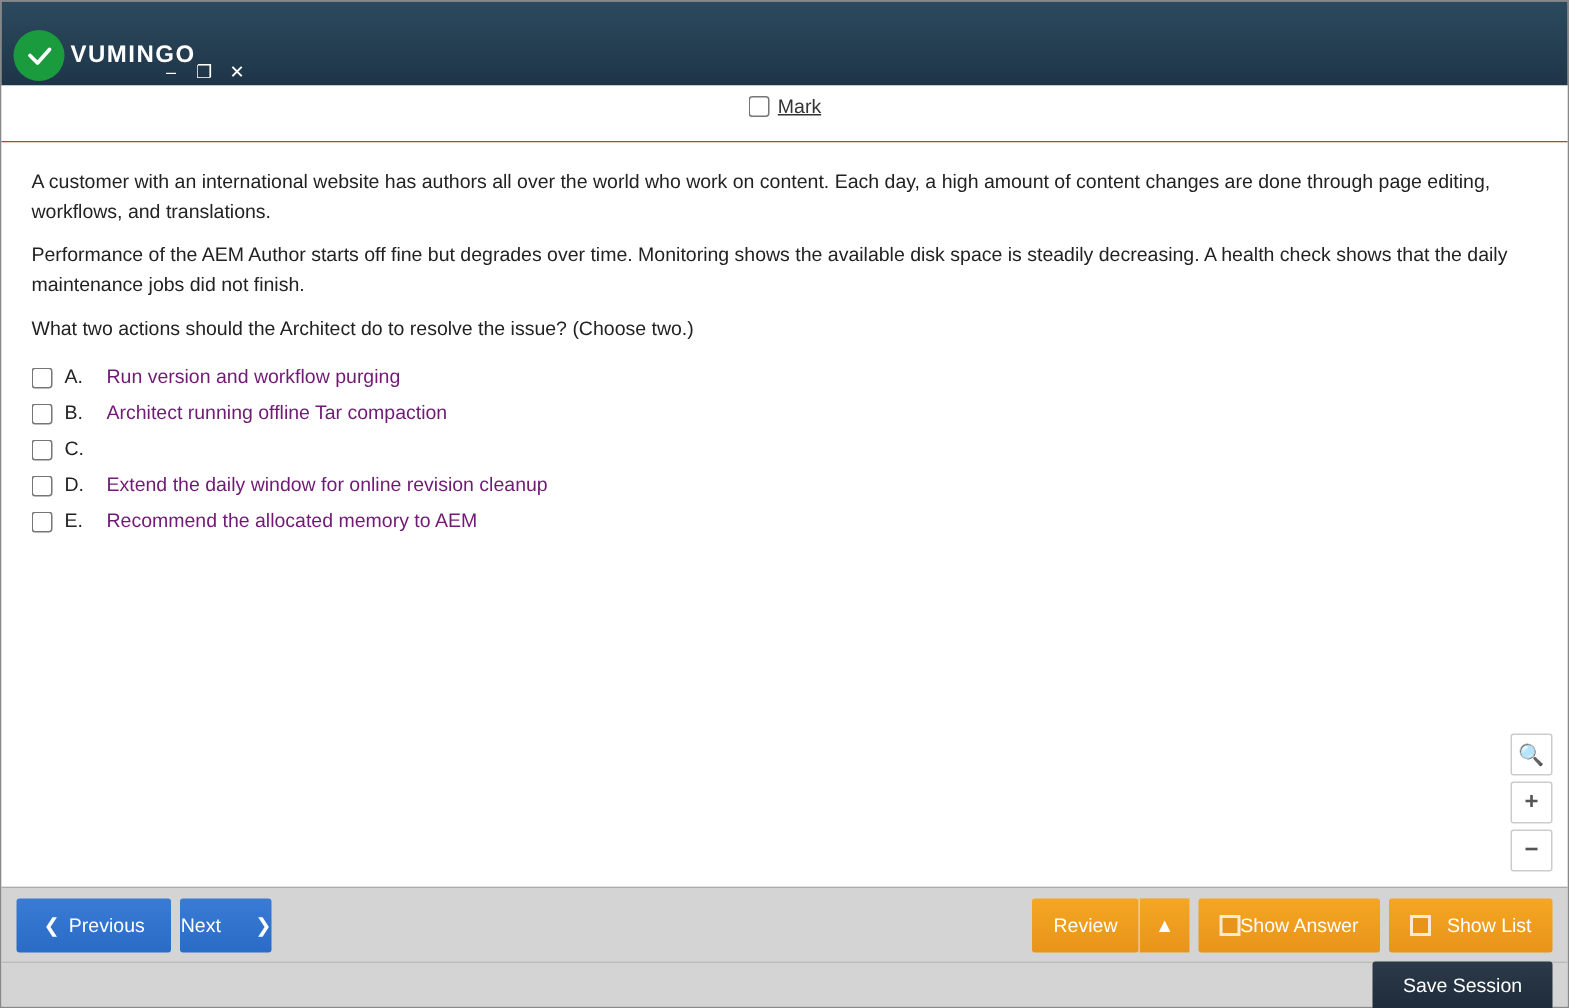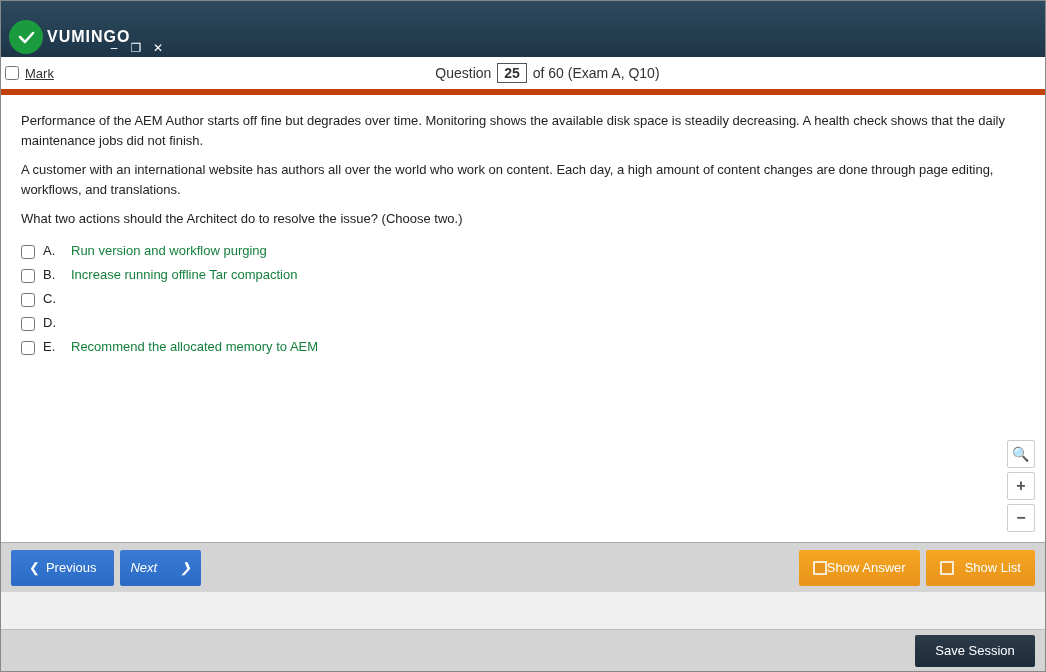--- a/index.html
+++ b/index.html
@@ -61,26 +61,27 @@
       font-size: 12px;
       cursor: pointer;
       display: flex;
       align-items: center;
       justify-content: center;
     }
 
     
     .toolbar {
       background: white;
-      border-bottom: 6px solid #c2410c;
-      padding: 6px 4px;
+      border-bottom: 1px solid #c2410c;
+      padding: 6px 21px;
       display: flex;
       align-items: center;
       height: 38px;
       flex-shrink: 0;
+      flex-direction: column;
     }
     .mark-checkbox {
       display: flex;
       align-items: center;
       gap: 6px;
       font-size: 13px;
       color: #333;
     }
     .mark-checkbox input { width: 14px; height: 14px; }
     .mark-label { text-decoration: underline; }
@@ -123,21 +124,21 @@
       gap: 8px;
     }
     .option-row input[type="checkbox"] {
       margin-top: 2px;
       width: 14px;
       height: 14px;
       flex-shrink: 0;
     }
     .option-label {
       font-size: 13px;
-      color: #15803d;
+      color: #701a75;
     }
     .option-letter {
       font-size: 13px;
       color: #222;
       font-weight: normal;
       min-width: 20px;
     }
 
     
     .zoom-controls {
@@ -183,29 +184,28 @@
       display: flex;
       align-items: center;
       gap: 6px;
       height: 36px;
       border-radius: 2px;
     }
     .btn-next {
       background: linear-gradient(180deg, #3a7bd5 0%, #2a6bc5 100%);
       color: white;
       border: none;
-      padding: 8px 10px;
+      padding: 8px 0;
       font-size: 13px;
       cursor: pointer;
       display: flex;
       align-items: center;
       gap: 23px;
       height: 36px;
       border-radius: 2px;
-      font-style: italic;
     }
     .spacer { flex: 1; }
     .btn-review {
       background: linear-gradient(180deg, #f5a623 0%, #e8941a 100%);
       color: white;
       border: none;
       padding: 8px 14px;
       font-size: 13px;
       cursor: pointer;
       display: flex;
@@ -261,29 +261,28 @@
       height: 14px;
       background: #e8941a;
       border: 2px solid rgba(255,255,255,0.8);
       display: inline-block;
       flex-shrink: 0;
     }
 
     
     .bottom-actions {
       background: #d4d4d4;
-      height: 42px;
+      height: 30px;
       display: flex;
       align-items: center;
       justify-content: flex-end;
       padding: 0 10px;
       gap: 6px;
       flex-shrink: 0;
       border-top: 1px solid #bbb;
-      margin-top: 37px;
     }
     .btn-save {
       background: linear-gradient(180deg, #2d3a4a 0%, #1e2b3a 100%);
       color: white;
       border: none;
       padding: 6px 20px;
       font-size: 13px;
       cursor: pointer;
       height: 32px;
       border-radius: 2px;
@@ -324,54 +323,50 @@
       <button class="title-bar-btn">❐</button>
       <button class="title-bar-btn">✕</button>
     </div>
   </div>
 
   <div class="toolbar">
     <div class="mark-checkbox">
       <input type="checkbox" style="">
       <span class="mark-label">Mark</span>
     </div>
-    <div class="question-info">
-      <span>Question</span>
-      <span class="question-num-box">25</span>
-      <span>of 60 (Exam A, Q10)</span>
-    </div>
   </div>
 
   <div class="content-area">
+    <p class="question-text">A customer with an international website has authors all over the world who work on content. Each day, a high amount of content changes are done through page editing, workflows, and translations.</p>
     <p class="question-text">Performance of the AEM Author starts off fine but degrades over time. Monitoring shows the available disk space is steadily decreasing. A health check shows that the daily maintenance jobs did not finish.</p>
-    <p class="question-text">A customer with an international website has authors all over the world who work on content. Each day, a high amount of content changes are done through page editing, workflows, and translations.</p>
     <p class="question-text">What two actions should the Architect do to resolve the issue? (Choose two.)</p>
 
     <div class="answer-options">
 
       <div class="option-row">
         <input type="checkbox" style="">
         <span class="option-letter">A.</span>
         <span class="option-label">Run version and workflow purging</span>
       </div>
 
       <div class="option-row">
         <input type="checkbox" style="">
         <span class="option-letter">B.</span>
-        <span class="option-label">Increase running offline Tar compaction</span>
+        <span class="option-label">Architect running offline Tar compaction</span>
       </div>
 
       <div class="option-row">
         <input type="checkbox" style="">
         <span class="option-letter">C.</span>
       </div>
 
       <div class="option-row">
         <input type="checkbox" style="">
         <span class="option-letter">D.</span>
+        <span class="option-label">Extend the daily window for online revision cleanup</span>
       </div>
 
       <div class="option-row">
         <input type="checkbox" style="">
         <span class="option-letter">E.</span>
         <span class="option-label">Recommend the allocated memory to AEM</span>
       </div>
 
     </div>
 
@@ -393,20 +388,28 @@
       <span class="chevron-left"></span>
       <span>Previous</span>
     </button>
     <button class="btn-next">
       <span>Next</span>
       <span class="chevron-right"></span>
     </button>
 
     <div class="spacer"></div>
 
+    <div class="review-group">
+      <button class="btn-review">
+        <span>Review</span>
+      </button>
+      <button class="btn-review-arrow">
+        <span class="chevron-up"></span>
+      </button>
+    </div>
 
     <button class="btn-show-answer">
       <span class="checkbox-indicator"></span>
       <span>Show Answer</span>
     </button>
 
     <button class="btn-show-list">
       <span class="checkbox-indicator"></span>
       <span>Show List</span>
     </button>

